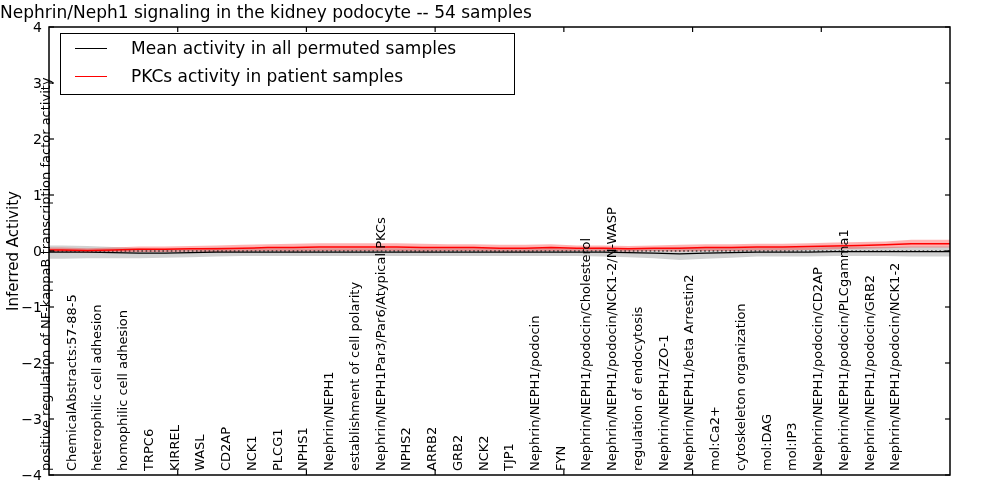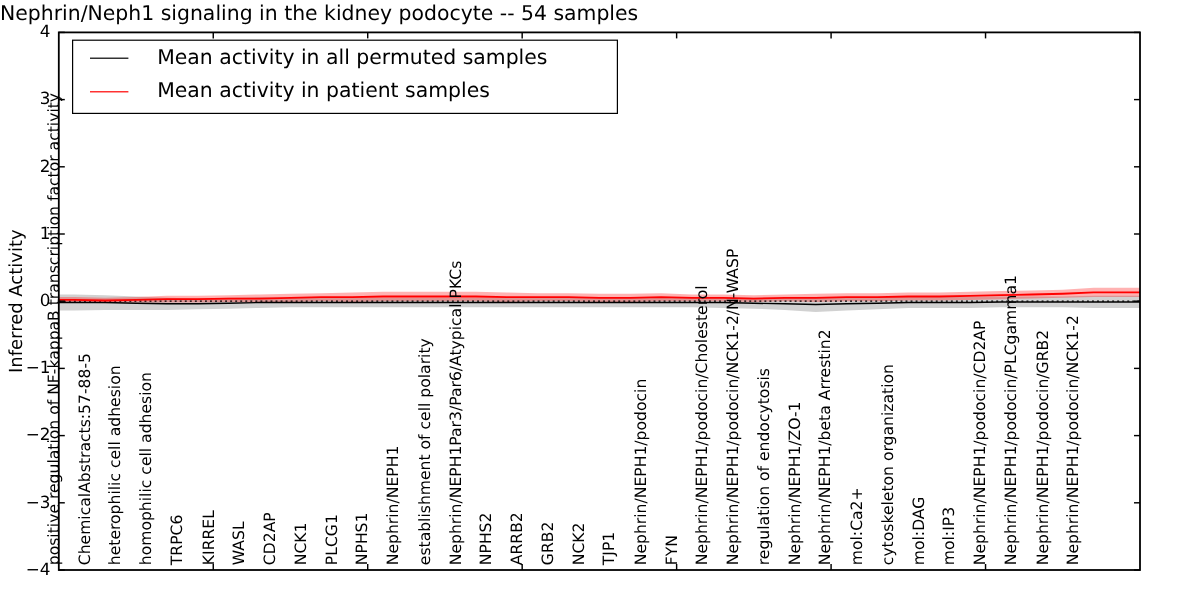--- a/index.html
+++ b/index.html
@@ -94,21 +94,21 @@
   <div class="ylabel">Inferred Activity</div>
 
 
   <div class="legend">
     <div class="legend-row">
       <div class="legend-swatch" id="sw0" style="border-top-color: rgb(0, 0, 0);"></div>
       <div class="legend-label">Mean activity in all permuted samples</div>
     </div>
     <div class="legend-row">
       <div class="legend-swatch" id="sw1" style="border-top-color: rgb(255, 0, 0);"></div>
-      <div class="legend-label">Mean activity in patient samples</div>
+      <div class="legend-label">PKCs activity in patient samples</div>
     </div>
   </div>
 <div class="ytick" style="top: 466px;">−4</div>
     <div class="ytick" style="top: 410px;">−3</div>
     <div class="ytick" style="top: 354px;">−2</div>
     <div class="ytick" style="top: 298px;">−1</div>
     <div class="ytick" style="top: 242px;">0</div>
     <div class="ytick" style="top: 186px;">1</div>
     <div class="ytick" style="top: 130px;">2</div>
     <div class="ytick" style="top: 74px;">3</div>

